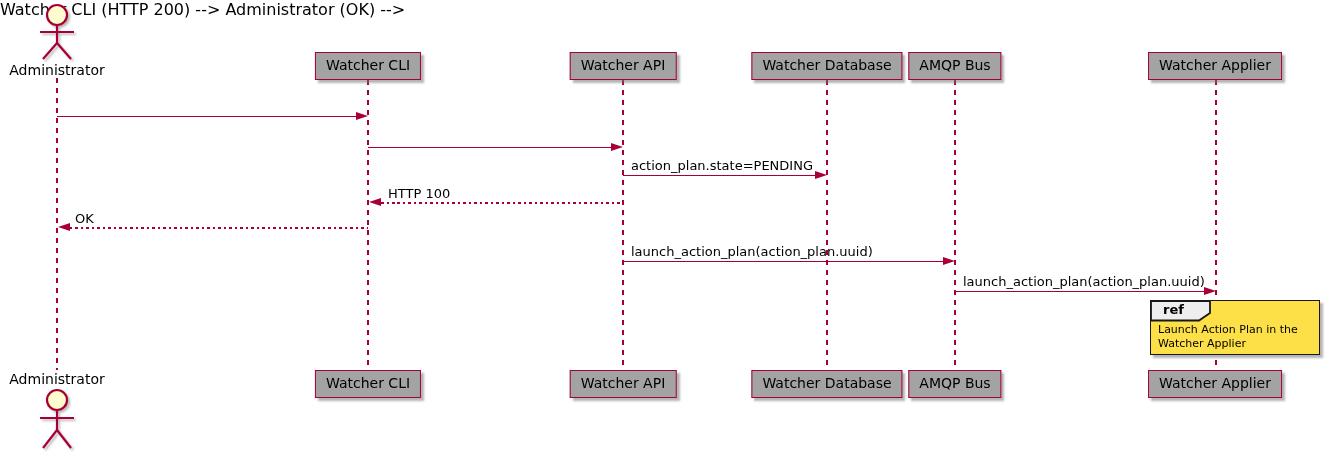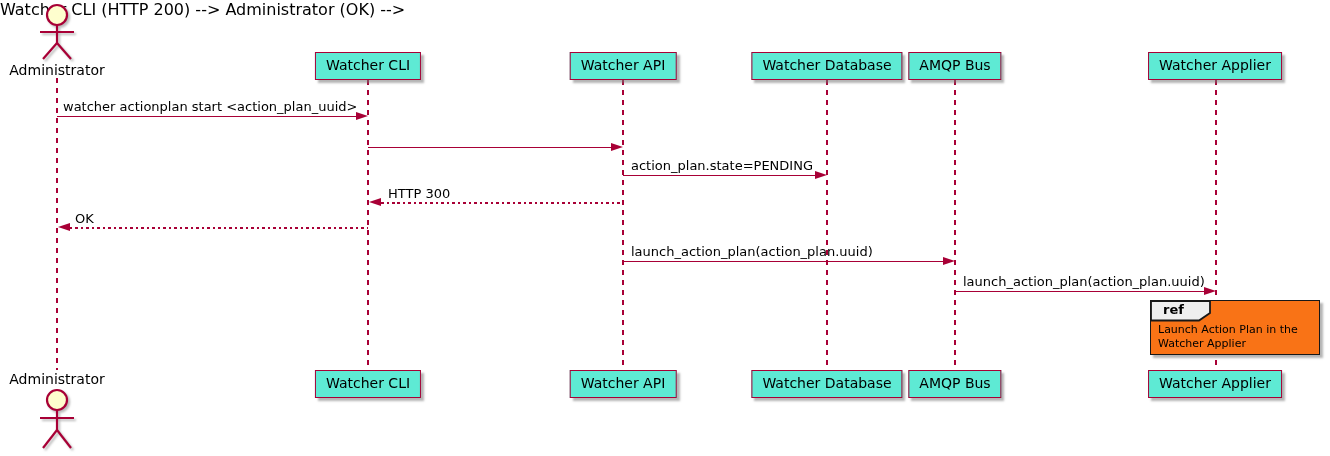--- a/index.html
+++ b/index.html
@@ -17,21 +17,21 @@
     position: absolute;
     width: 2px;
     top: 80px;
     height: 290px;
     background: repeating-linear-gradient(to bottom, #A80036 0 5px, transparent 5px 10px);
     z-index: 1;
   }
   .pbox {
     position: absolute;
     transform: translateX(-50%);
-    background: #5eead4;
+    background: #a3a3a3;
     border: 1.7px solid #A80036;
     padding: 4px 10px 5px 10px;
     font-size: 14px;
     line-height: 17px;
     white-space: nowrap;
     box-shadow: 3px 3px 2px rgba(120,120,120,0.55);
     z-index: 2;
   }
   .actor-label {
     position: absolute;
@@ -68,21 +68,21 @@
     border-top: 4.5px solid transparent;
     border-bottom: 4.5px solid transparent;
     z-index: 4;
   }
   .arrowhead.right { border-left: 12px solid #A80036; }
   .arrowhead.left  { border-right: 12px solid #A80036; }
   .ref-box {
     position: absolute;
     left: 1150px; top: 300px;
     width: 170px; height: 55px;
-    background: #f97316;
+    background: #fde047;
     border: 1.8px solid #181818;
     box-shadow: 3px 3px 2px rgba(120,120,120,0.55);
     z-index: 5;
   }
   .ref-header-shape { position: absolute; left: -1px; top: -1px; }
   .ref-keyword {
     position: absolute; left: 12px; top: 1px;
     font-size: 13px; font-weight: bold;
     z-index: 6;
   }
@@ -131,35 +131,34 @@
   <div class="pbox" style="left:1215px; top:52px;">Watcher Applier</div>
 
   
   <div class="pbox" style="left:368px;  top:370px;">Watcher CLI</div>
   <div class="pbox" style="left:623px;  top:370px;">Watcher API</div>
   <div class="pbox" style="left:827px;  top:370px;">Watcher Database</div>
   <div class="pbox" style="left:955px;  top:370px;">AMQP Bus</div>
   <div class="pbox" style="left:1215px; top:370px;">Watcher Applier</div>
 
   
-  <div class="msg-label" style="left:63px; top:99px;">watcher actionplan start &lt;action_plan_uuid&gt;</div>
   <div class="msg-line" style="left:57px; top:116px; width:299px;"></div>
   <div class="arrowhead right" style="left:356px; top:112px;"></div>
 
   
   <div class="msg-line" style="left:368px; top:147px; width:243px;"></div>
   <div class="arrowhead right" style="left:611px; top:143px;"></div>
 
   
   <div class="msg-label" style="left:631px; top:158px;text-align:center;">action_plan.state=PENDING</div>
   <div class="msg-line" style="left:623px; top:175px; width:192px;"></div>
   <div class="arrowhead right" style="left:815px; top:171px;"></div>
 
    Watcher CLI (HTTP 200) --&gt;
-  <div class="msg-label" style="left:388px; top:186px;">HTTP 300</div>
+  <div class="msg-label" style="left:388px; top:186px;">HTTP 100</div>
   <div class="msg-line dotted" style="left:381px; top:202px; width:242px;"></div>
   <div class="arrowhead left" style="left:369px; top:198px;"></div>
 
    Administrator (OK) --&gt;
   <div class="msg-label" style="left:75px; top:211px;">OK</div>
   <div class="msg-line dotted" style="left:70px; top:227px; width:298px;"></div>
   <div class="arrowhead left" style="left:58px; top:223px;"></div>
 
   
   <div class="msg-label" style="left:631px; top:244px;">launch_action_plan(action_plan.uuid)</div>

